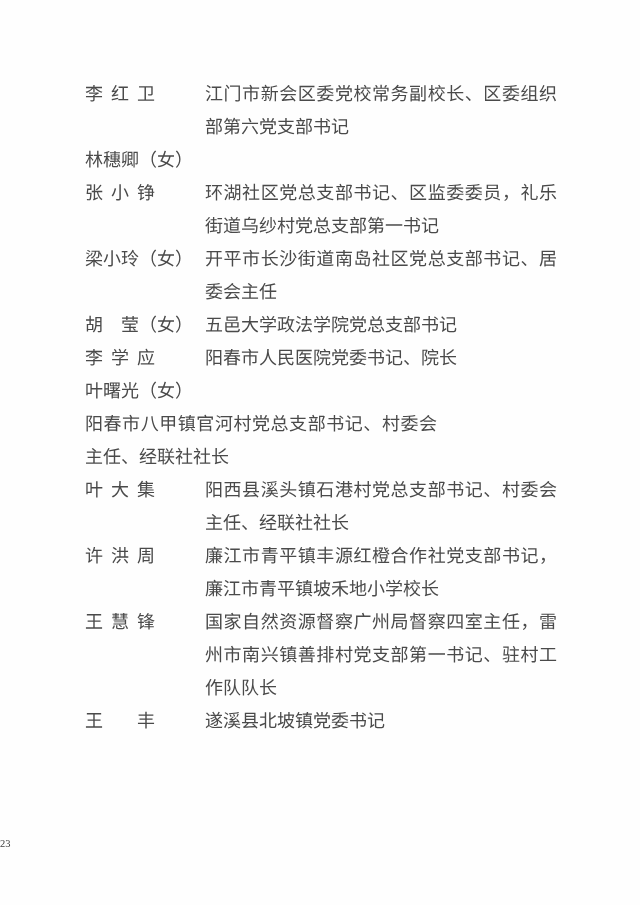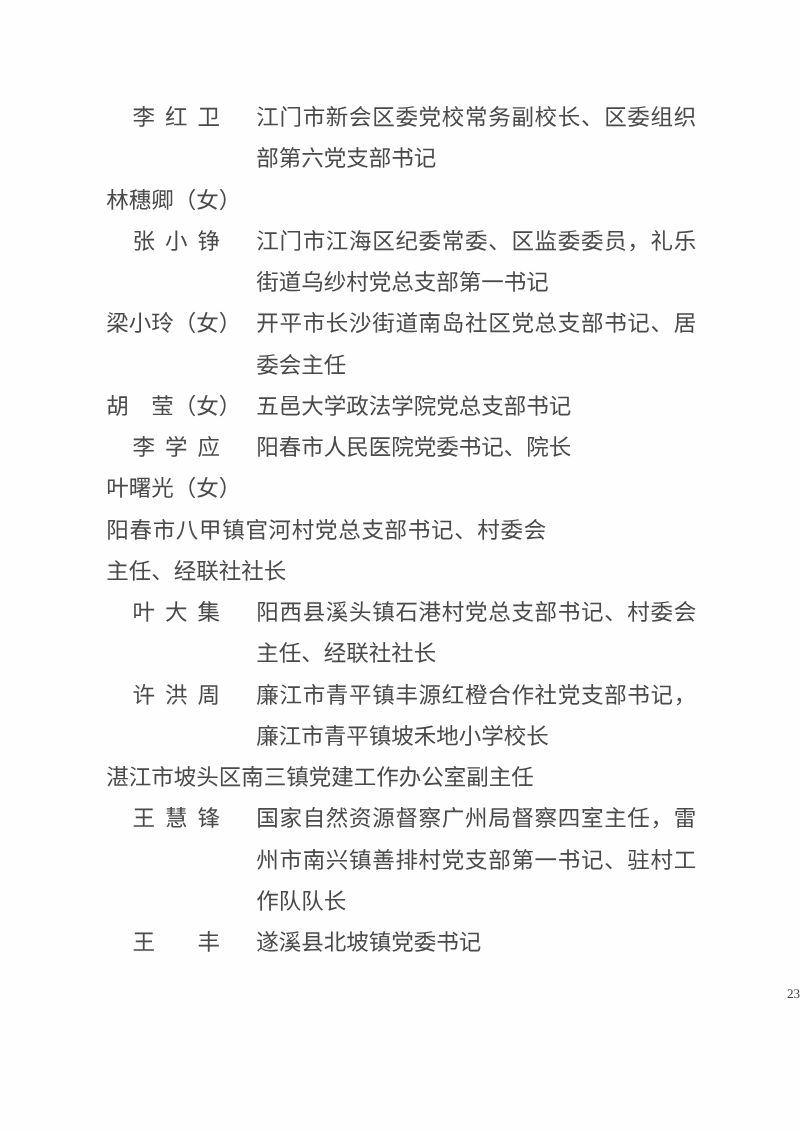--- a/index.html
+++ b/index.html
@@ -29,35 +29,34 @@
     line-height: 33px;
   }
   .name {
     flex: 0 0 120px;
     width: 120px;
     white-space: nowrap;
   }
   
   .name.short {
     letter-spacing: 8px;
-    text-align: center;
   }
   .desc {
     flex: 0 0 352px;
     width: 352px;
     text-align: justify;
     text-justify: inter-ideograph;
     line-break: strict;
   }
   .page-number {
     position: absolute;
-    top: 788px;
+    top: 836px;
     left: 0;
     width: 640px;
-    text-align: right;
+    text-align: left;
     font-size: 10.5px;
     line-height: 16px;
     color: #3e3e3e;
   }
 </style>
 </head>
 <body>
 
 <div class="page">
   <div class="list" id="entry-list">
@@ -65,21 +64,21 @@
     <div class="name short">李红卫</div>
     <div class="desc">江门市新会区委党校常务副校长、区委组织部第六党支部书记</div>
   </div>
 
   <div class="entry">
     <div class="name">林穗卿（女）</div>
   </div>
 
   <div class="entry">
     <div class="name short">张小铮</div>
-    <div class="desc">江门市江海区纪委常委、区监委委员，礼乐街道乌纱村党总支部第一书记</div>
+    <div class="desc">环湖社区党总支部书记、区监委委员，礼乐街道乌纱村党总支部第一书记</div>
   </div>
 
   <div class="entry">
     <div class="name">梁小玲（女）</div>
     <div class="desc">开平市长沙街道南岛社区党总支部书记、居委会主任</div>
   </div>
 
   <div class="entry">
     <div class="name">胡　莹（女）</div>
     <div class="desc">五邑大学政法学院党总支部书记</div>
@@ -102,21 +101,20 @@
     <div class="name short">叶大集</div>
     <div class="desc">阳西县溪头镇石港村党总支部书记、村委会主任、经联社社长</div>
   </div>
 
   <div class="entry">
     <div class="name short">许洪周</div>
     <div class="desc">廉江市青平镇丰源红橙合作社党支部书记，廉江市青平镇坡禾地小学校长</div>
   </div>
 
   <div class="entry">
-    <div class="desc">湛江市坡头区南三镇党建工作办公室副主任</div>
   </div>
 
   <div class="entry">
     <div class="name short">王慧锋</div>
     <div class="desc">国家自然资源督察广州局督察四室主任，雷州市南兴镇善排村党支部第一书记、驻村工作队队长</div>
   </div>
 
   <div class="entry">
     <div class="name short">王　丰</div>
     <div class="desc">遂溪县北坡镇党委书记</div>

